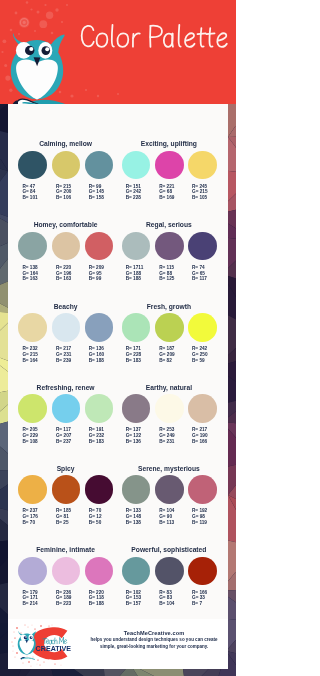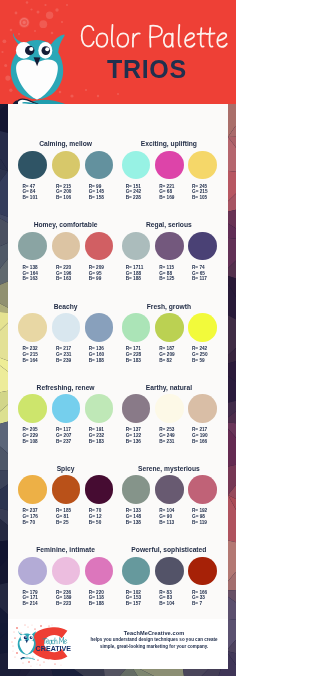--- a/index.html
+++ b/index.html
@@ -320,21 +320,20 @@
 <path d="M87.4 0.8 C87.0 5.4 86.8 10.0 86.8 14.6 C86.8 18.2 87.2 19.9 88.6 20.0"></path>
 <path d="M92.6 14.8 C95.6 14.3 98.4 13.2 99.8 11.6 C100.8 10.4 100.4 8.8 98.9 8.3 C96.6 7.6 93.6 9.6 92.7 13.1 C91.8 16.7 93.2 20.0 96.2 20.2 C98.2 20.3 99.8 19.2 100.8 17.4"></path>
 <path d="M106.8 3.6 C106.2 9.2 106.0 14.4 106.3 17.6 C106.5 19.6 107.4 20.3 108.8 19.8"></path>
 <path d="M103.4 9.0 L110.6 8.2"></path>
 <path d="M114.6 3.6 C114.0 9.2 113.8 14.4 114.1 17.6 C114.3 19.6 115.2 20.3 116.6 19.8"></path>
 <path d="M111.2 9.0 L118.4 8.2"></path>
 <path d="M121.0 14.8 C124.0 14.3 126.8 13.2 128.2 11.6 C129.2 10.4 128.8 8.8 127.3 8.3 C125.0 7.6 122.0 9.6 121.1 13.1 C120.2 16.7 121.6 20.0 124.6 20.2 C126.6 20.3 128.2 19.2 129.2 17.4"></path>
 </g>
 
 </svg>
-    <div class="title-trios">TRIOS</div>
   </div>
 
   <svg class="branch" width="80" height="16" viewBox="0 0 80 16" style="position:absolute;left:0;top:90px;" xmlns="http://www.w3.org/2000/svg">
 <path fill="#1f9dae" d="M24 16 C31 10.3 43 8.6 53 10.6 C60 12 65.5 13.9 68.5 16 Z"></path>
 <path fill="#fdfdfd" stroke="#141c36" stroke-width="1.3" d="M16.6 16 C16.3 12.6 18 10.1 20.6 9.4 C23.6 8.6 28 9.9 33.6 12.6 C38 14.6 41.5 15.6 44 16 Z"></path>
 <path fill="#141c36" d="M11.8 16 C12.8 13.2 14.6 11.1 17.2 10.3 C18 12.1 18.2 14.1 17.9 16 Z"></path>
 <path fill="none" stroke="#1f9dae" stroke-width="1.4" d="M22.5 12.9 C27.6 12.4 34.5 13.8 41 16"></path>
 </svg>
   <div class="card"></div>
   <div class="grid" id="grid">

